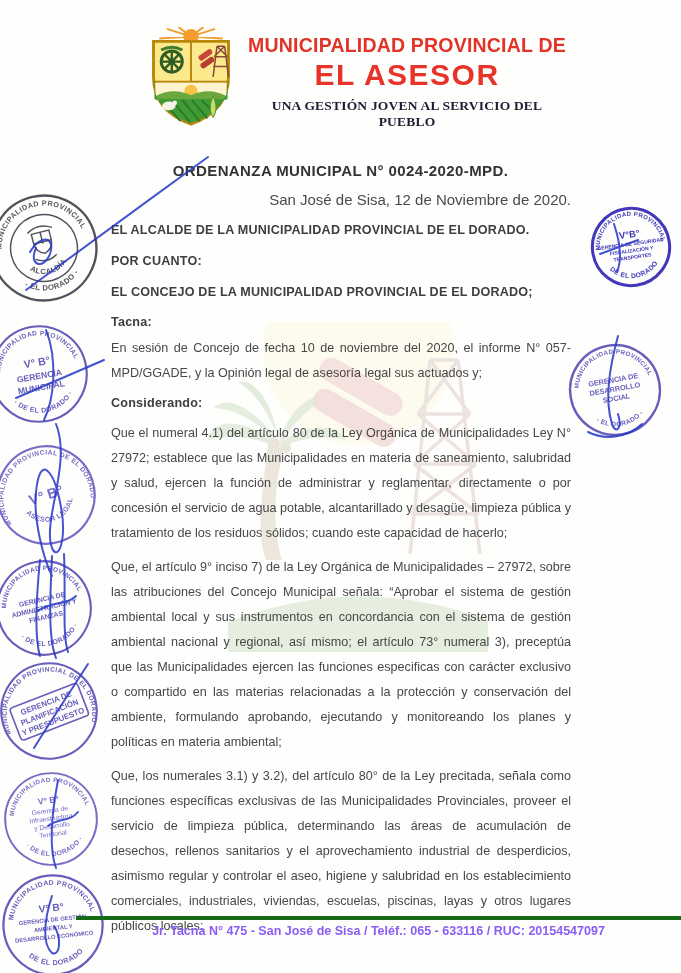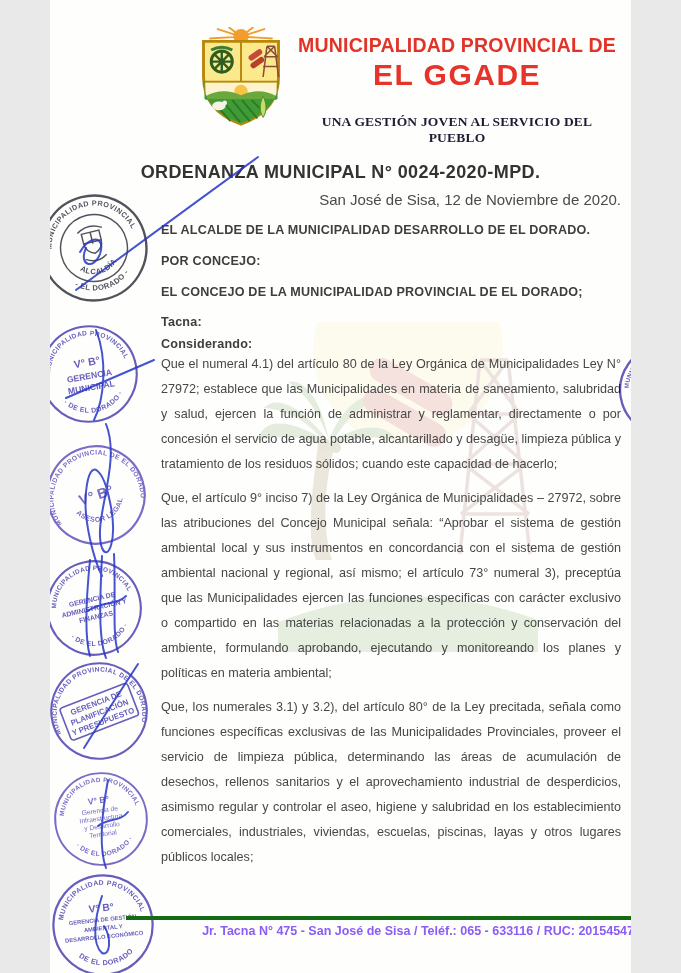--- a/index.html
+++ b/index.html
@@ -1,40 +1,40 @@
 <!DOCTYPE html>
 <html><head>
 <meta charset="utf-8">
 <style>
   html,body { margin:0; padding:0; background:#e9e9e9; }
   .page {
-    position:relative; width:581px; height:973px; margin:0 auto;
+    position:relative; width:681px; height:973px; margin:0 auto;
     background:#fefefd; overflow:hidden;
     font-family:"Liberation Sans", sans-serif;
   }
 
   
   .logo { position:absolute; left:147px; top:27px; z-index:10; }
   .header-text { position:absolute; left:244px; top:34px; width:326px; text-align:center; z-index:10; }
   .org1 { color:#e13328; font-weight:bold; font-size:19.5px; letter-spacing:0.2px; }
   .org2 { color:#e7332a; font-weight:800; font-size:30px; letter-spacing:1.5px; margin-top:1px; }
-  .slogan { font-family:"Liberation Serif", serif; font-weight:bold; color:#1c1c35; font-size:13.5px; margin-top:22px; letter-spacing:0.2px; }
+  .slogan { font-family:"Liberation Serif", serif; font-weight:bold; color:#1c1c35; font-size:13.5px; margin-top:6px; letter-spacing:0.2px; }
 
   
   .doc-title { position:absolute; left:0; top:162px; width:100%; text-align:center;
-    font-weight:bold; font-size:18px; color:#333; letter-spacing:0.4px; z-index:10; }
+    font-weight:bold; font-size:15px; color:#333; letter-spacing:0.4px; z-index:10; }
   .dateline { position:absolute; left:111px; top:191px; width:460px; text-align:right;
     font-size:15px; color:#4a4a4a; z-index:10; }
   .content { position:absolute; left:111px; top:222px; width:460px; color:#474747;
     font-size:12.6px; z-index:10; }
   .hline { font-weight:bold; color:#3e3e3e; line-height:16px; margin-bottom:14px; letter-spacing:0.2px; }
   .hline.mb15 { margin-bottom:15px; }
   .hline.mb12 { }
   .hline.mb6  { margin-bottom:6px; }
-  .hline.mb10 { margin-bottom:0; }
+  .hline.mb10 { margin-bottom:10px; }
   .para { text-align:justify; line-height:25px; margin-bottom:9px; }
   .para.last { margin-bottom:0; }
 
   
   .watermark { position:absolute; left:208px; top:322px; z-index:1; opacity:0.15; pointer-events:none; }
 
   
   .stamp { position:absolute; z-index:20; mix-blend-mode:multiply; opacity:0.92; pointer-events:none; }
   .stamp svg { display:block; overflow:visible; }
   .stamp text { font-family:"Liberation Sans", sans-serif; fill:currentColor; }
@@ -103,32 +103,33 @@
       <path d="M 7,75 L 83,75 L 83,56 L 84,56 Q 84,87 45,100 Q 6,87 6,56 L 7,56 Z" fill="#3f9b35"></path>
       <path d="M 18,80 L 34,98 M 26,77 L 44,99 M 36,76 L 54,98 M 46,76 L 62,95 M 56,76 L 70,90" stroke="#2d7a26" stroke-width="2"></path>
       <ellipse cx="22" cy="82" rx="7" ry="4.5" fill="#f5f2e8"></ellipse>
       <circle cx="28" cy="79" r="2.5" fill="#f5f2e8"></circle>
       <path d="M 68,72 C 64,80 64,88 68,94 C 72,88 72,80 68,72 Z" fill="#bfe06a" stroke="#4e8c2e" stroke-width="1"></path>
     </g>
   </svg>
 
   <div class="header-text">
     <div class="org1">MUNICIPALIDAD PROVINCIAL DE</div>
-    <div class="org2">EL GGADE</div>
+    <div class="org2">EL ASESOR</div>
     <div class="slogan">UNA GESTIÓN JOVEN AL SERVICIO DEL PUEBLO</div>
   </div>
 
   <div class="doc-title">ORDENANZA MUNICIPAL N° 0024-2020-MPD.</div>
   <div class="dateline">San José de Sisa, 12 de Noviembre de 2020.</div>
 
   <div class="content">
-    <div class="hline mb15">EL ALCALDE DE LA MUNICIPALIDAD DESARROLLO DE EL DORADO.</div>
-    <div class="hline mb15">POR CONCEJO:</div>
+    <div class="hline mb15">EL ALCALDE DE LA MUNICIPALIDAD PROVINCIAL DE EL DORADO.</div>
+    <div class="hline mb15">POR CUANTO:</div>
     <div class="hline mb12">EL CONCEJO DE LA MUNICIPALIDAD PROVINCIAL DE EL DORADO;</div>
     <div class="hline mb6">Tacna:</div>
+    <div class="para">En sesión de Concejo de fecha 10 de noviembre del 2020, el informe N° 057-MPD/GGADE, y la Opinión legal de asesoría legal sus actuados y;</div>
     <div class="hline mb10">Considerando:</div>
     <div class="para">Que el numeral 4.1) del artículo 80 de la Ley Orgánica de Municipalidades Ley N° 27972; establece que las Municipalidades en materia de saneamiento, salubridad y salud, ejercen la función de administrar y reglamentar, directamente o por concesión el servicio de agua potable, alcantarillado y desagüe, limpieza pública y tratamiento de los residuos sólidos; cuando este capacidad de hacerlo;</div>
     <div class="para">Que, el artículo 9° inciso 7) de la Ley Orgánica de Municipalidades – 27972, sobre las atribuciones del Concejo Municipal señala: “Aprobar el sistema de gestión ambiental local y sus instrumentos en concordancia con el sistema de gestión ambiental nacional y regional, así mismo; el artículo 73° numeral 3), preceptúa que las Municipalidades ejercen las funciones especificas con carácter exclusivo o compartido en las materias relacionadas a la protección y conservación del ambiente, formulando aprobando, ejecutando y monitoreando los planes y políticas en materia ambiental;</div>
     <div class="para last">Que, los numerales 3.1) y 3.2), del artículo 80° de la Ley precitada, señala como funciones específicas exclusivas de las Municipalidades Provinciales, proveer el servicio de limpieza pública, determinando las áreas de acumulación de desechos, rellenos sanitarios y el aprovechamiento industrial de desperdicios, asimismo regular y controlar el aseo, higiene y salubridad en los establecimiento comerciales, industriales, viviendas, escuelas, piscinas, layas y otros lugares públicos locales;</div>
   </div>
 
   <div class="stamp" style="left:-12px;top:192px;color:#43434f;transform:rotate(-14deg)">
     <svg width="112" height="112" viewBox="0 0 124 124">
       <circle cx="62" cy="62" r="58" fill="none" stroke="currentColor" stroke-width="2.6"></circle>
       <circle cx="62" cy="62" r="37" fill="none" stroke="currentColor" stroke-width="1.6"></circle>

